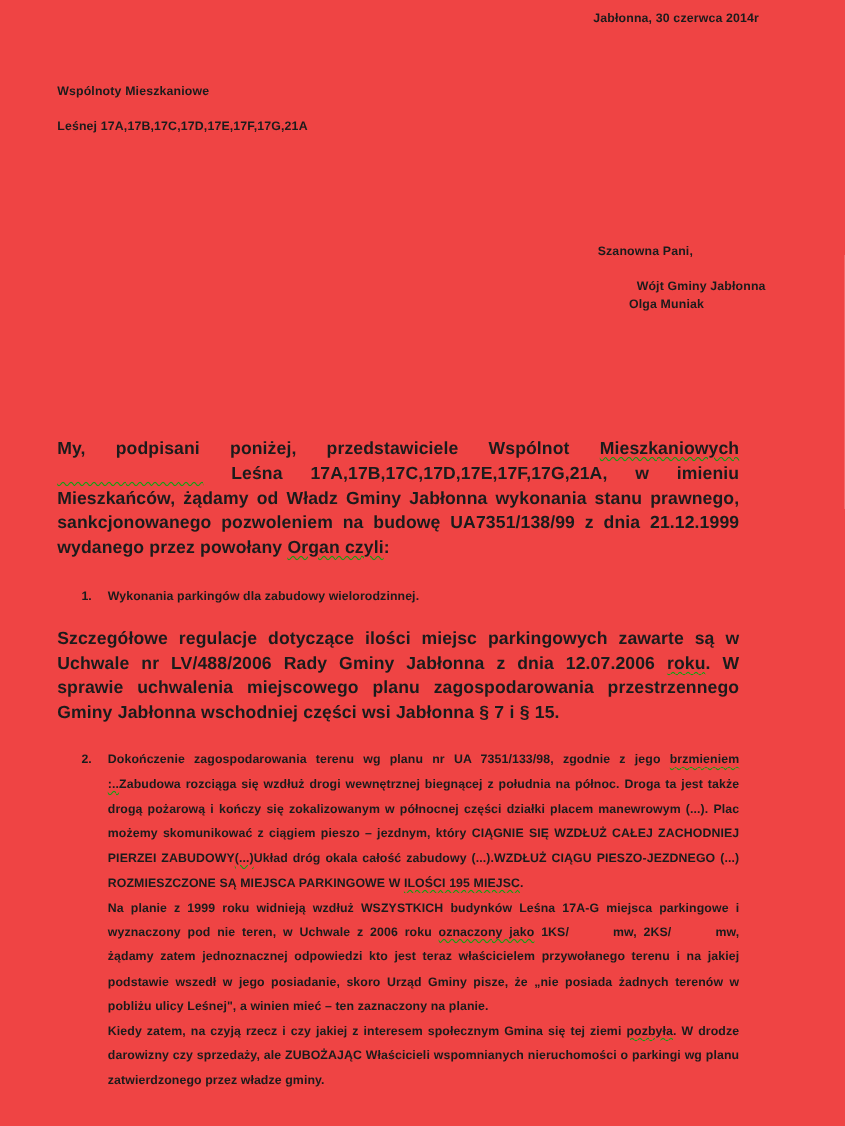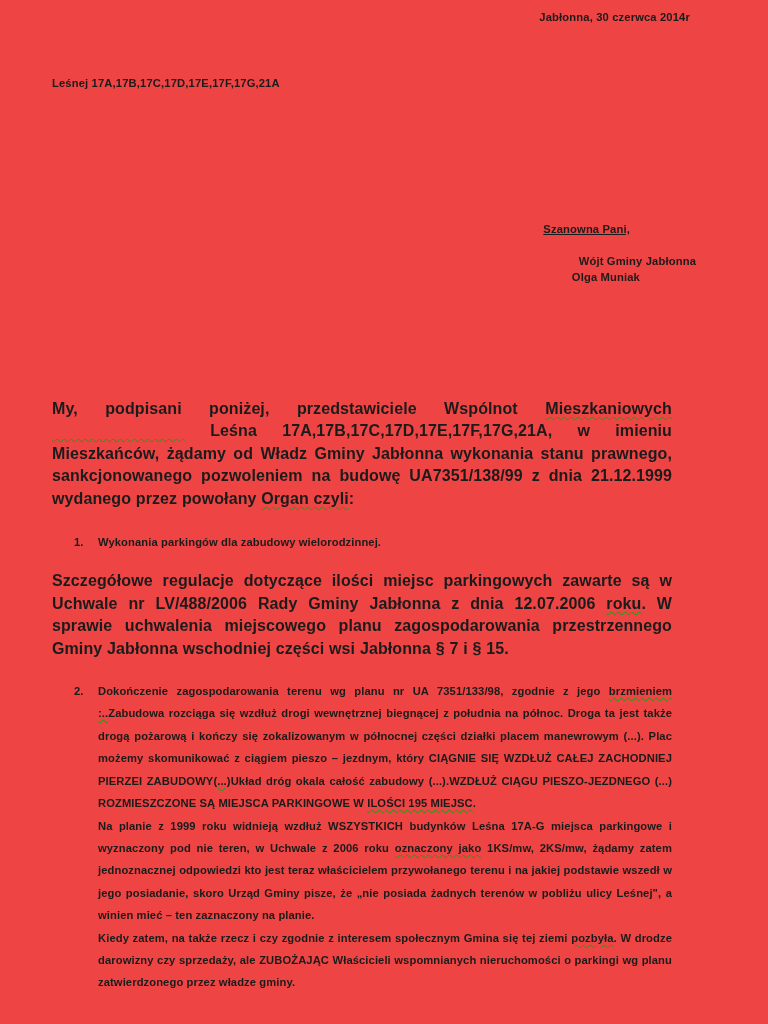--- a/index.html
+++ b/index.html
@@ -52,21 +52,21 @@
   .addressee .line + .line { margin-top: 21px; }
 
   .recipient {
     position: absolute;
     top: 224px;
     left: 0;
     right: 72px;
     text-align: right;
   }
   .recipient .line { padding-right: 0; }
-  .recipient .line.r1 { padding-right: 66px; text-decoration: underline; }
+  .recipient .line.r1 { padding-right: 66px; }
   .recipient .line.r2 { padding-right: 0px;  margin-top: 21px; }
   .recipient .line.r3 { padding-right: 56px; margin-top: 5px; }
 
   .body {
     position: absolute;
     top: 398px;
     left: 52px;
     width: 620px;
   }
 
@@ -112,20 +112,21 @@
     text-decoration-style: wavy;
     text-decoration-color: #13a013;
     text-decoration-thickness: 1px;
     text-underline-offset: 2px;
   }
   .sq-red {
     text-decoration-style: wavy;
     text-decoration-color: #e02020;
     text-decoration-thickness: 1px;
     text-underline-offset: 2px;
+    padding-left: 40px;
   }
   .sq-green-tail {
     display: inline-block;
     vertical-align: baseline;
     border-bottom: 0;
     text-decoration: underline;
     text-decoration-style: wavy;
     text-decoration-color: #13a013;
     text-decoration-thickness: 1px;
     text-underline-offset: 2px;
@@ -137,20 +138,21 @@
 </head>
 <body>
 
 <div class="page">
 
   <div class="date-row">
     <div class="line">Jabłonna, 30 czerwca 2014r</div>
   </div>
 
   <div class="addressee">
+    <div class="line">Wspólnoty Mieszkaniowe</div>
     <div class="line"><span>Leśnej 17A,17B,17C,17D,17E,17F,17G,21A</span></div>
   </div>
 
   <div class="recipient">
     <div class="line r1">Szanowna Pani,</div>
     <div class="line r2">Wójt Gminy Jabłonna</div>
     <div class="line r3">Olga Muniak</div>
   </div>
 
   <div class="body">
@@ -166,18 +168,18 @@
 
     <p class="para spaced"><span>Szczegółowe regulacje dotyczące ilości miejsc parkingowych zawarte są w Uchwale nr LV/488/2006 Rady Gminy Jabłonna z dnia 12.07.2006 </span><span class="sq-green">roku</span><span>. W sprawie uchwalenia miejscowego planu zagospodarowania przestrzennego Gminy Jabłonna wschodniej części wsi Jabłonna § 7 i  § 15.</span></p>
 
     <ol class="numlist item-gap-top2">
       <li>
         <span class="marker">2.</span>
         <span>Dokończenie zagospodarowania terenu wg planu nr UA 7351/133/98, zgodnie z jego </span><span class="sq-green">brzmieniem :..</span><span>Zabudowa rozciąga się wzdłuż drogi wewnętrznej biegnącej z południa na północ. Droga ta jest także drogą pożarową i kończy się zokalizowanym w północnej części działki placem manewrowym (...). Plac możemy skomunikować z ciągiem pieszo – jezdnym, który </span><span class="caps">CIĄGNIE SIĘ WZDŁUŻ CAŁEJ ZACHODNIEJ PIERZEI ZABUDOWY</span><span class="sq-green">(...)</span><span>Układ dróg okala całość zabudowy (...).</span><span class="caps">WZDŁUŻ CIĄGU PIESZO-JEZDNEGO (...) ROZMIESZCZONE SĄ MIEJSCA PARKINGOWE W </span><span class="caps sq-green">ILOŚCI 195 MIEJSC</span><span>.</span>
         <br>
         <span>Na planie z 1999 roku widnieją wzdłuż WSZYSTKICH budynków Leśna 17A-G miejsca parkingowe i wyznaczony pod nie teren, w Uchwale z 2006 roku </span><span class="sq-green">oznaczony jako</span><span> 1KS/</span><span class="sq-red">mw</span><span>, 2KS/</span><span class="sq-red">mw</span><span>, żądamy zatem jednoznacznej odpowiedzi kto jest teraz właścicielem przywołanego terenu i na jakiej podstawie wszedł w jego posiadanie, skoro Urząd Gminy pisze, że „nie posiada żadnych terenów w pobliżu ulicy Leśnej", a winien mieć – ten zaznaczony na planie.</span>
         <br>
-        <span>Kiedy zatem, na także rzecz i czy zgodnie z interesem społecznym Gmina się tej ziemi </span><span class="sq-green">pozbyła</span><span>. W drodze darowizny czy sprzedaży, ale ZUBOŻAJĄC Właścicieli wspomnianych nieruchomości o parkingi wg planu zatwierdzonego przez władze gminy.</span>
+        <span>Kiedy zatem, na czyją rzecz i czy jakiej z interesem społecznym Gmina się tej ziemi </span><span class="sq-green">pozbyła</span><span>. W drodze darowizny czy sprzedaży, ale ZUBOŻAJĄC Właścicieli wspomnianych nieruchomości o parkingi wg planu zatwierdzonego przez władze gminy.</span>
       </li>
     </ol>
 
   </div>
 </div>
 
 </body></html>

